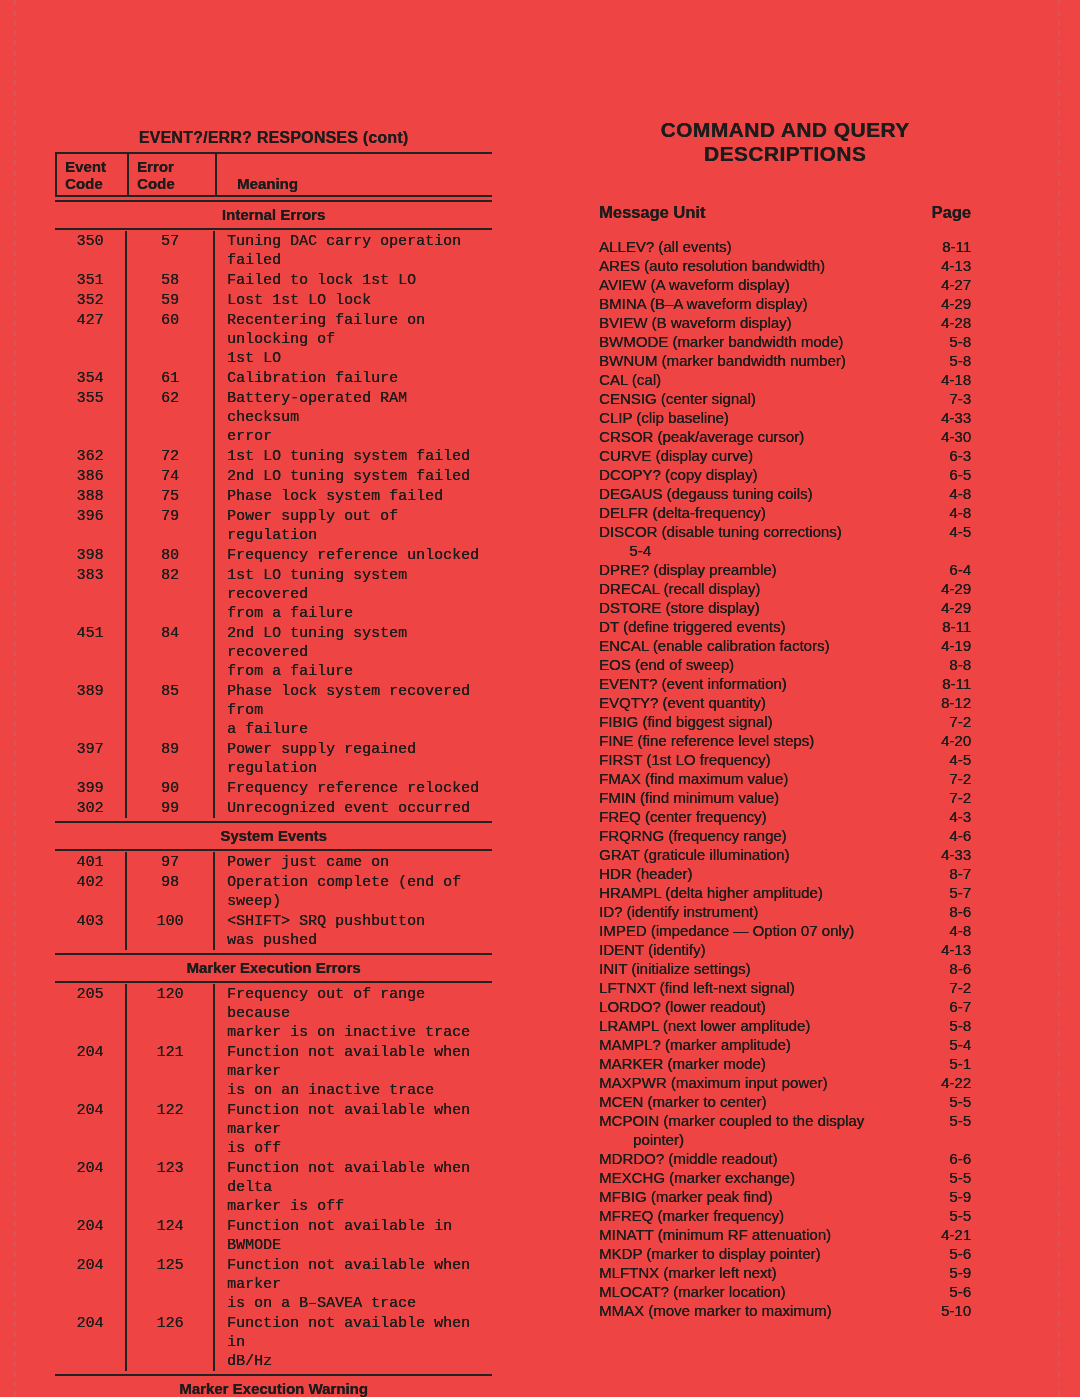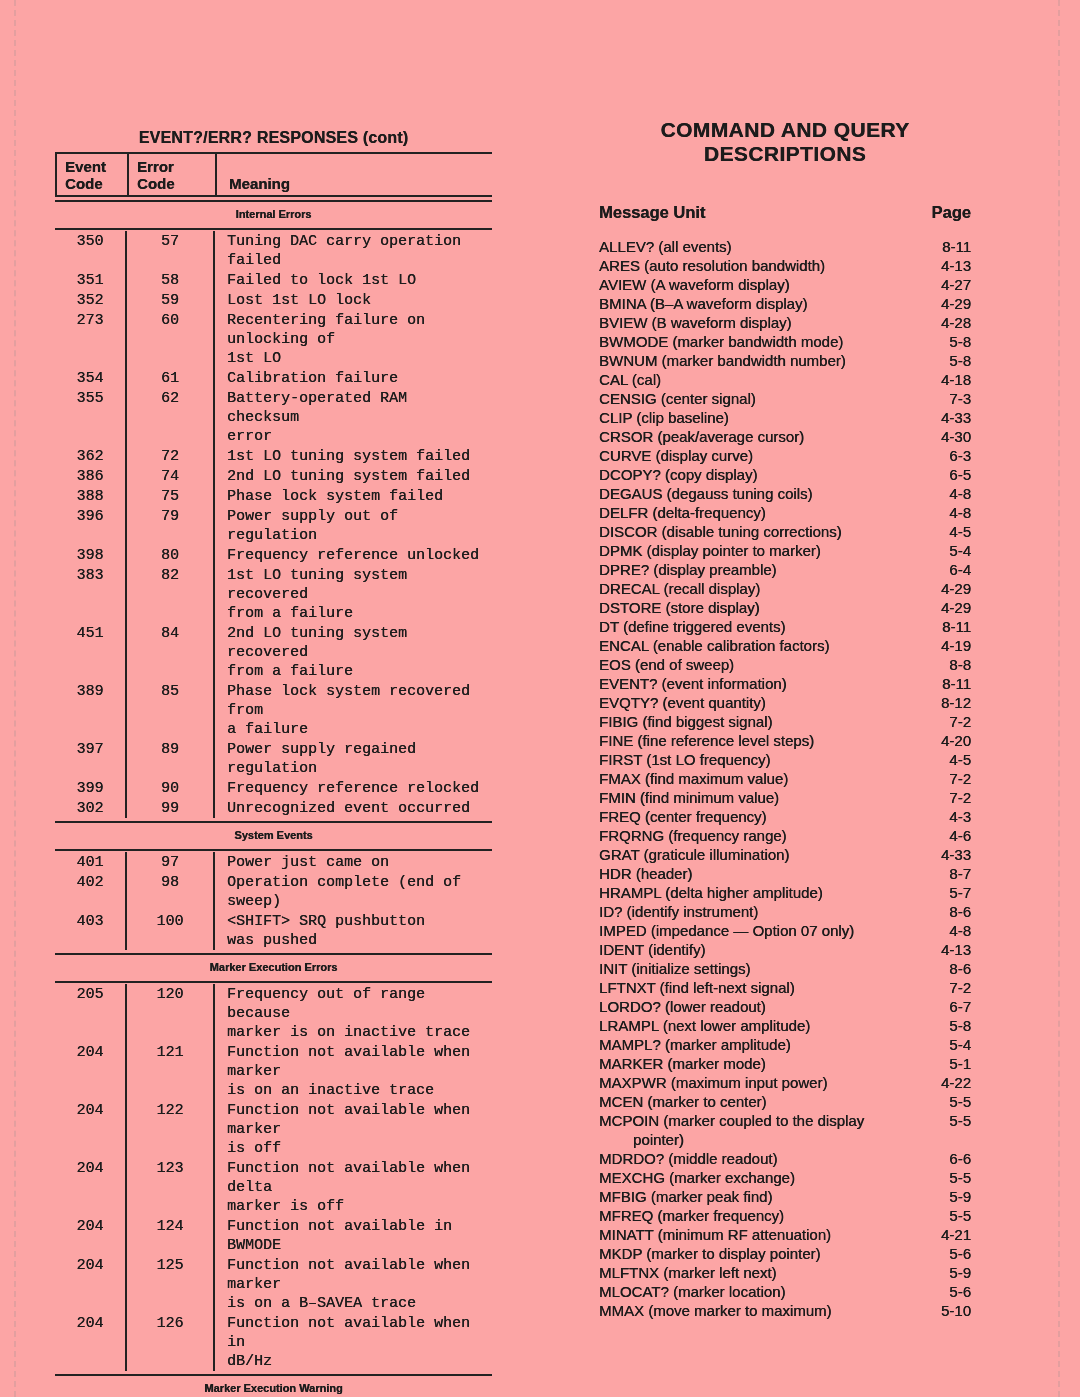--- a/index.html
+++ b/index.html
@@ -11,21 +11,21 @@
     width: 1080px;
     height: 1397px;
     position: relative;
     overflow: hidden;
     font-family: "Liberation Sans", sans-serif;
     color: #1c1c1c;
   }
   .page {
     position: absolute;
     inset: 0;
-    background: #fca5a5;
+    background: #ef4444;
   }
   
   .scan-edge {
     position: absolute;
     top: 0;
     bottom: 0;
     width: 0;
     border-left: 2px dashed rgba(140,140,140,0.22);
   }
   .scan-edge.left  { left: 14px; }
@@ -56,31 +56,31 @@
     border-left: 2px solid #222;
   }
   .lt-hc {
     white-space: pre-line;
     font-weight: bold;
     font-size: 15px;
     line-height: 17px;
     padding: 4px 4px 3px 8px;
   }
   .lt-head .h1, .lt-head .h2 { border-right: 2px solid #222; }
-  .lt-head .h3 { align-self: end; padding-left: 12px; }
+  .lt-head .h3 { align-self: end; padding-left: 20px; }
   .lt-doublerule {
     height: 3px;
     border-top: 2px solid #222;
     border-bottom: 2px solid #222;
   }
   .lt-section + .lt-section { border-top: 2px solid #222; }
   .lt-sechead {
     text-align: center;
     font-weight: bold;
-    font-size: 11px;
+    font-size: 15px;
     padding: 3px 0 4px 0;
     border-bottom: 2px solid #222;
   }
   .lt-rows { padding: 1px 0 3px 0; }
   .lt-row {
     display: grid;
     grid-template-columns: 72px 88px 1fr;
     font-family: Liberation Mono, monospace;
   }
   .lt-row .c1, .lt-row .c2 {
@@ -177,21 +177,21 @@
                 <div class="c3">Failed to lock 1st LO</div>
               </div>
 
               <div class="lt-row">
                 <div class="c1">352</div>
                 <div class="c2">59</div>
                 <div class="c3">Lost 1st LO lock</div>
               </div>
 
               <div class="lt-row">
-                <div class="c1">273</div>
+                <div class="c1">427</div>
                 <div class="c2">60</div>
                 <div class="c3">Recentering failure on unlocking of
 1st LO</div>
               </div>
 
               <div class="lt-row">
                 <div class="c1">354</div>
                 <div class="c2">61</div>
                 <div class="c3">Calibration failure</div>
               </div>
@@ -455,21 +455,20 @@
           <span class="cmd-label">DELFR (delta-frequency)</span>
           <span class="cmd-page">4-8</span>
         </div>
 
         <div class="cmd-row">
           <span class="cmd-label">DISCOR (disable tuning corrections)</span>
           <span class="cmd-page">4-5</span>
         </div>
 
         <div class="cmd-row">
-          <span class="cmd-label">DPMK (display pointer to marker)</span>
           <span class="cmd-page">5-4</span>
         </div>
 
         <div class="cmd-row">
           <span class="cmd-label">DPRE? (display preamble)</span>
           <span class="cmd-page">6-4</span>
         </div>
 
         <div class="cmd-row">
           <span class="cmd-label">DRECAL (recall display)</span>

